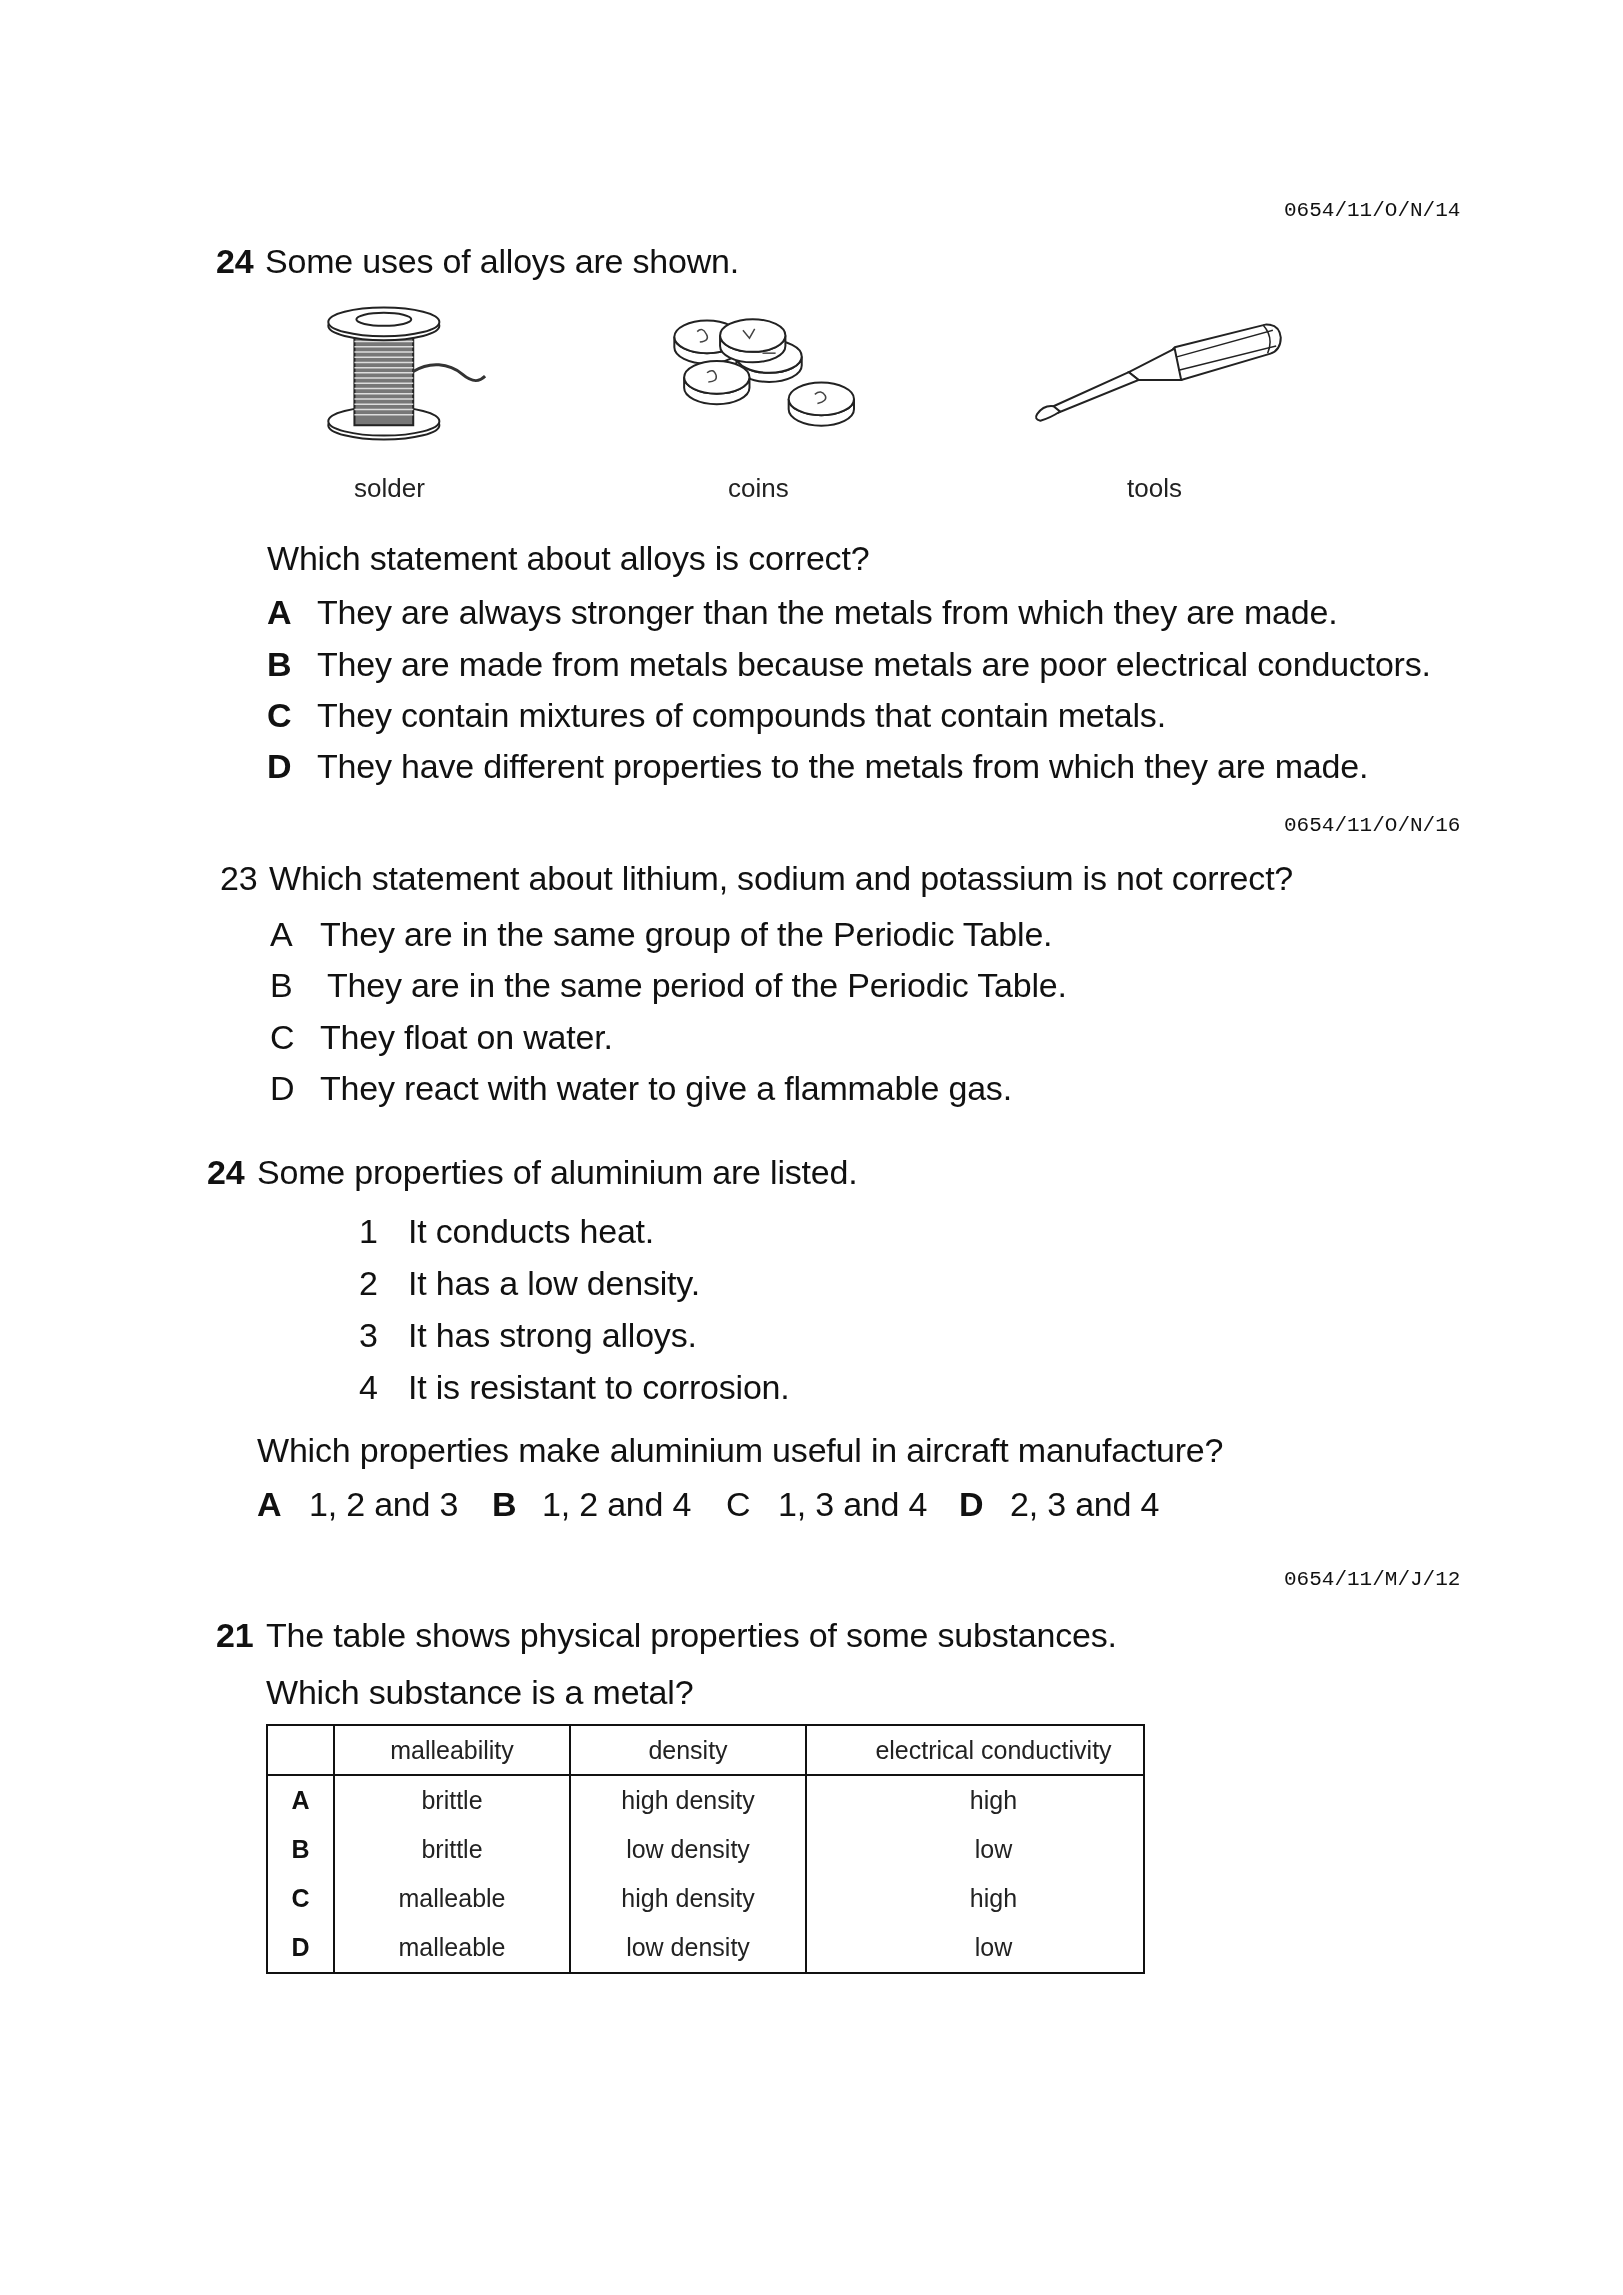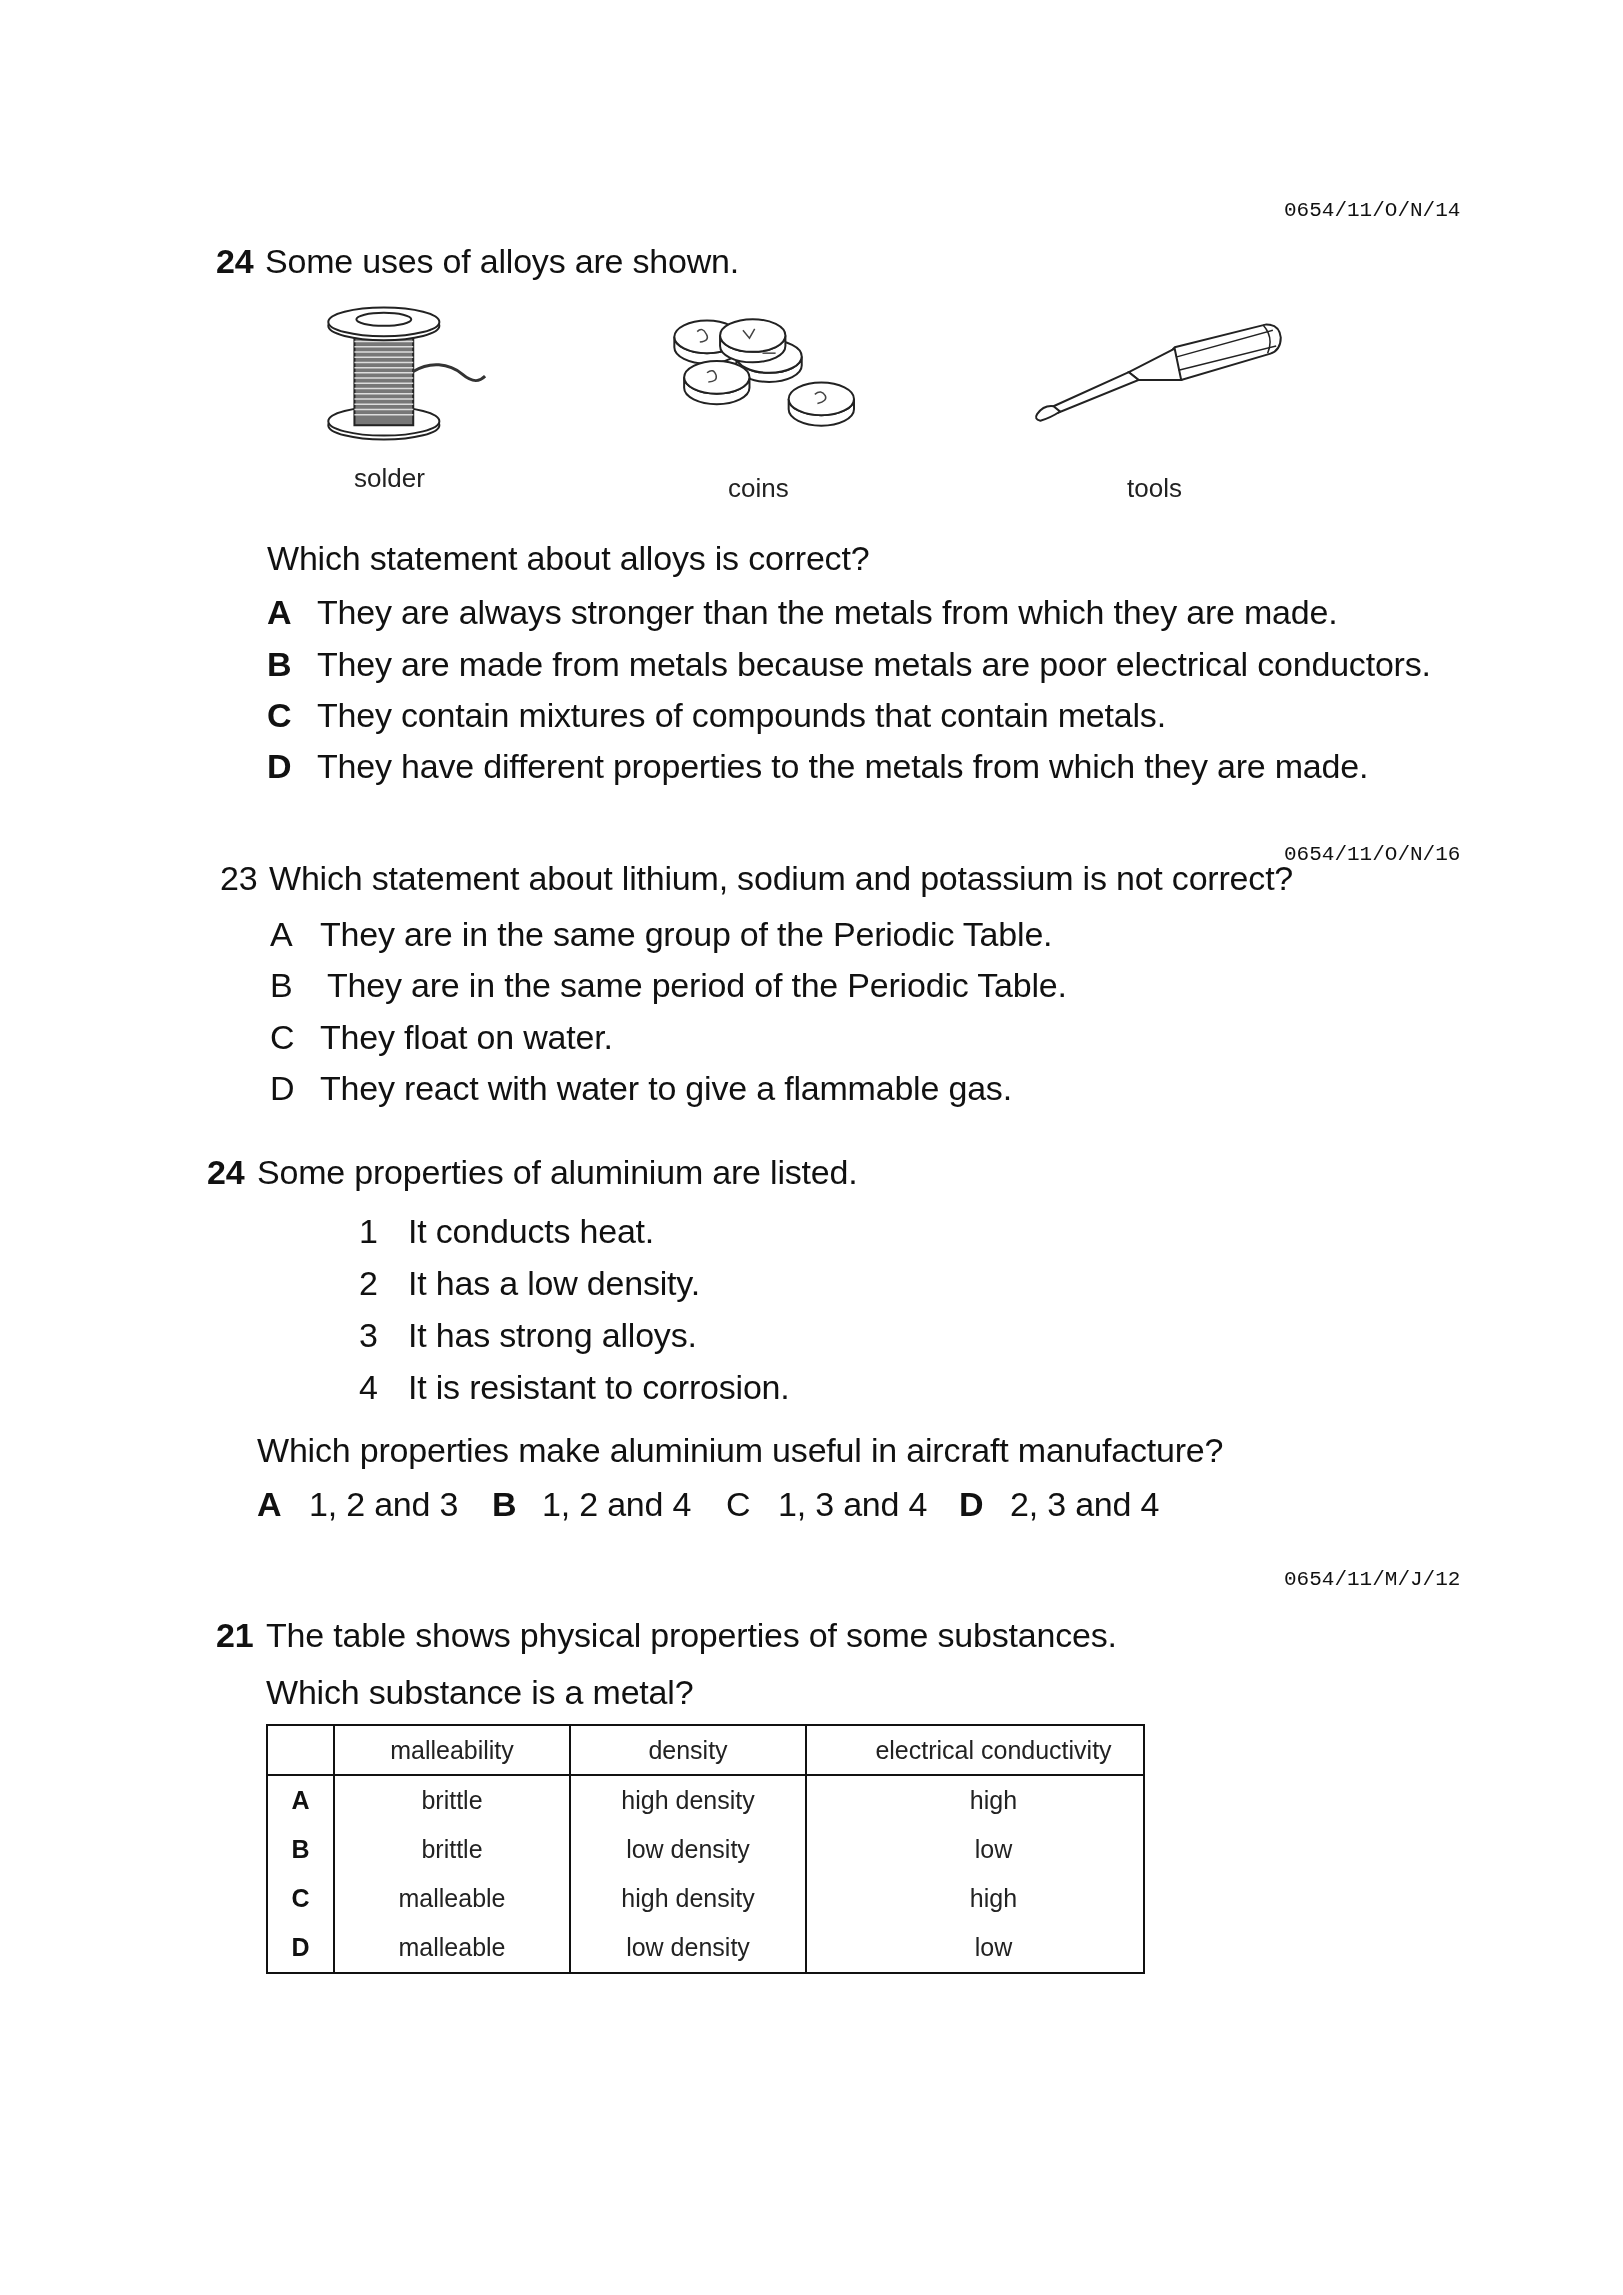--- a/index.html
+++ b/index.html
@@ -101,36 +101,36 @@
     <path d="M160 78 L45 130 L52 140 L175 90z"></path>
     <path d="M45 130 Q30 128 20 142 Q15 150 25 152 Q40 148 55 138z"></path>
   </g>
   <g fill="none" stroke="#222" stroke-width="1.5">
     <path d="M232 55 L380 14"></path>
       <path d="M236 75 L385 38"></path>
     <path d="M365 6 Q382 25 372 49"></path>
   </g>
 </svg>
 
-<div class="abs lbl" style="left:354px; top:465px;">solder</div>
+<div class="abs lbl" style="left:354px; top:475px;">solder</div>
 <div class="abs lbl" style="left:728px; top:475px;">coins</div>
 <div class="abs lbl" style="left:1127px; top:475px;">tools</div>
 
 <div class="abs txt" style="left:267px; top:541px;">Which statement about alloys is correct?</div>
 
 <div class="abs txt bold" style="left:267px; top:595px;">A</div>
 <div class="abs txt" style="left:317px; top:595px;">They are always stronger than the metals from which they are made.</div>
 <div class="abs txt bold" style="left:267px; top:647px;">B</div>
 <div class="abs txt" style="left:317px; top:647px;">They are made from metals because metals are poor electrical conductors.</div>
 <div class="abs txt bold" style="left:267px; top:698px;">C</div>
 <div class="abs txt" style="left:317px; top:698px;">They contain mixtures of compounds that contain metals.</div>
 <div class="abs txt bold" style="left:267px; top:749px;">D</div>
 <div class="abs txt" style="left:317px; top:749px;">They have different properties to the metals from which they are made.</div>
 
-<div class="abs ref" style="left:1284px; top:815px;margin-top:29px;">0654/11/O/N/16</div>
+<div class="abs ref" style="left:1284px; top:815px;">0654/11/O/N/16</div>
 <div class="abs txt" style="left:220px; top:861px;">23</div>
 <div class="abs txt" style="left:269px; top:861px;">Which statement about lithium, sodium and potassium is not correct?</div>
 
 <div class="abs txt" style="left:270px; top:917px;">A</div>
 <div class="abs txt" style="left:320px; top:917px;">They are in the same group of the Periodic Table.</div>
 <div class="abs txt" style="left:270px; top:968px;">B</div>
 <div class="abs txt" style="left:320px; top:968px;margin-left:7px;">They are in the same period of the Periodic Table.</div>
 <div class="abs txt" style="left:270px; top:1020px;">C</div>
 <div class="abs txt" style="left:320px; top:1020px;">They float on water.</div>
 <div class="abs txt" style="left:270px; top:1071px;">D</div>

